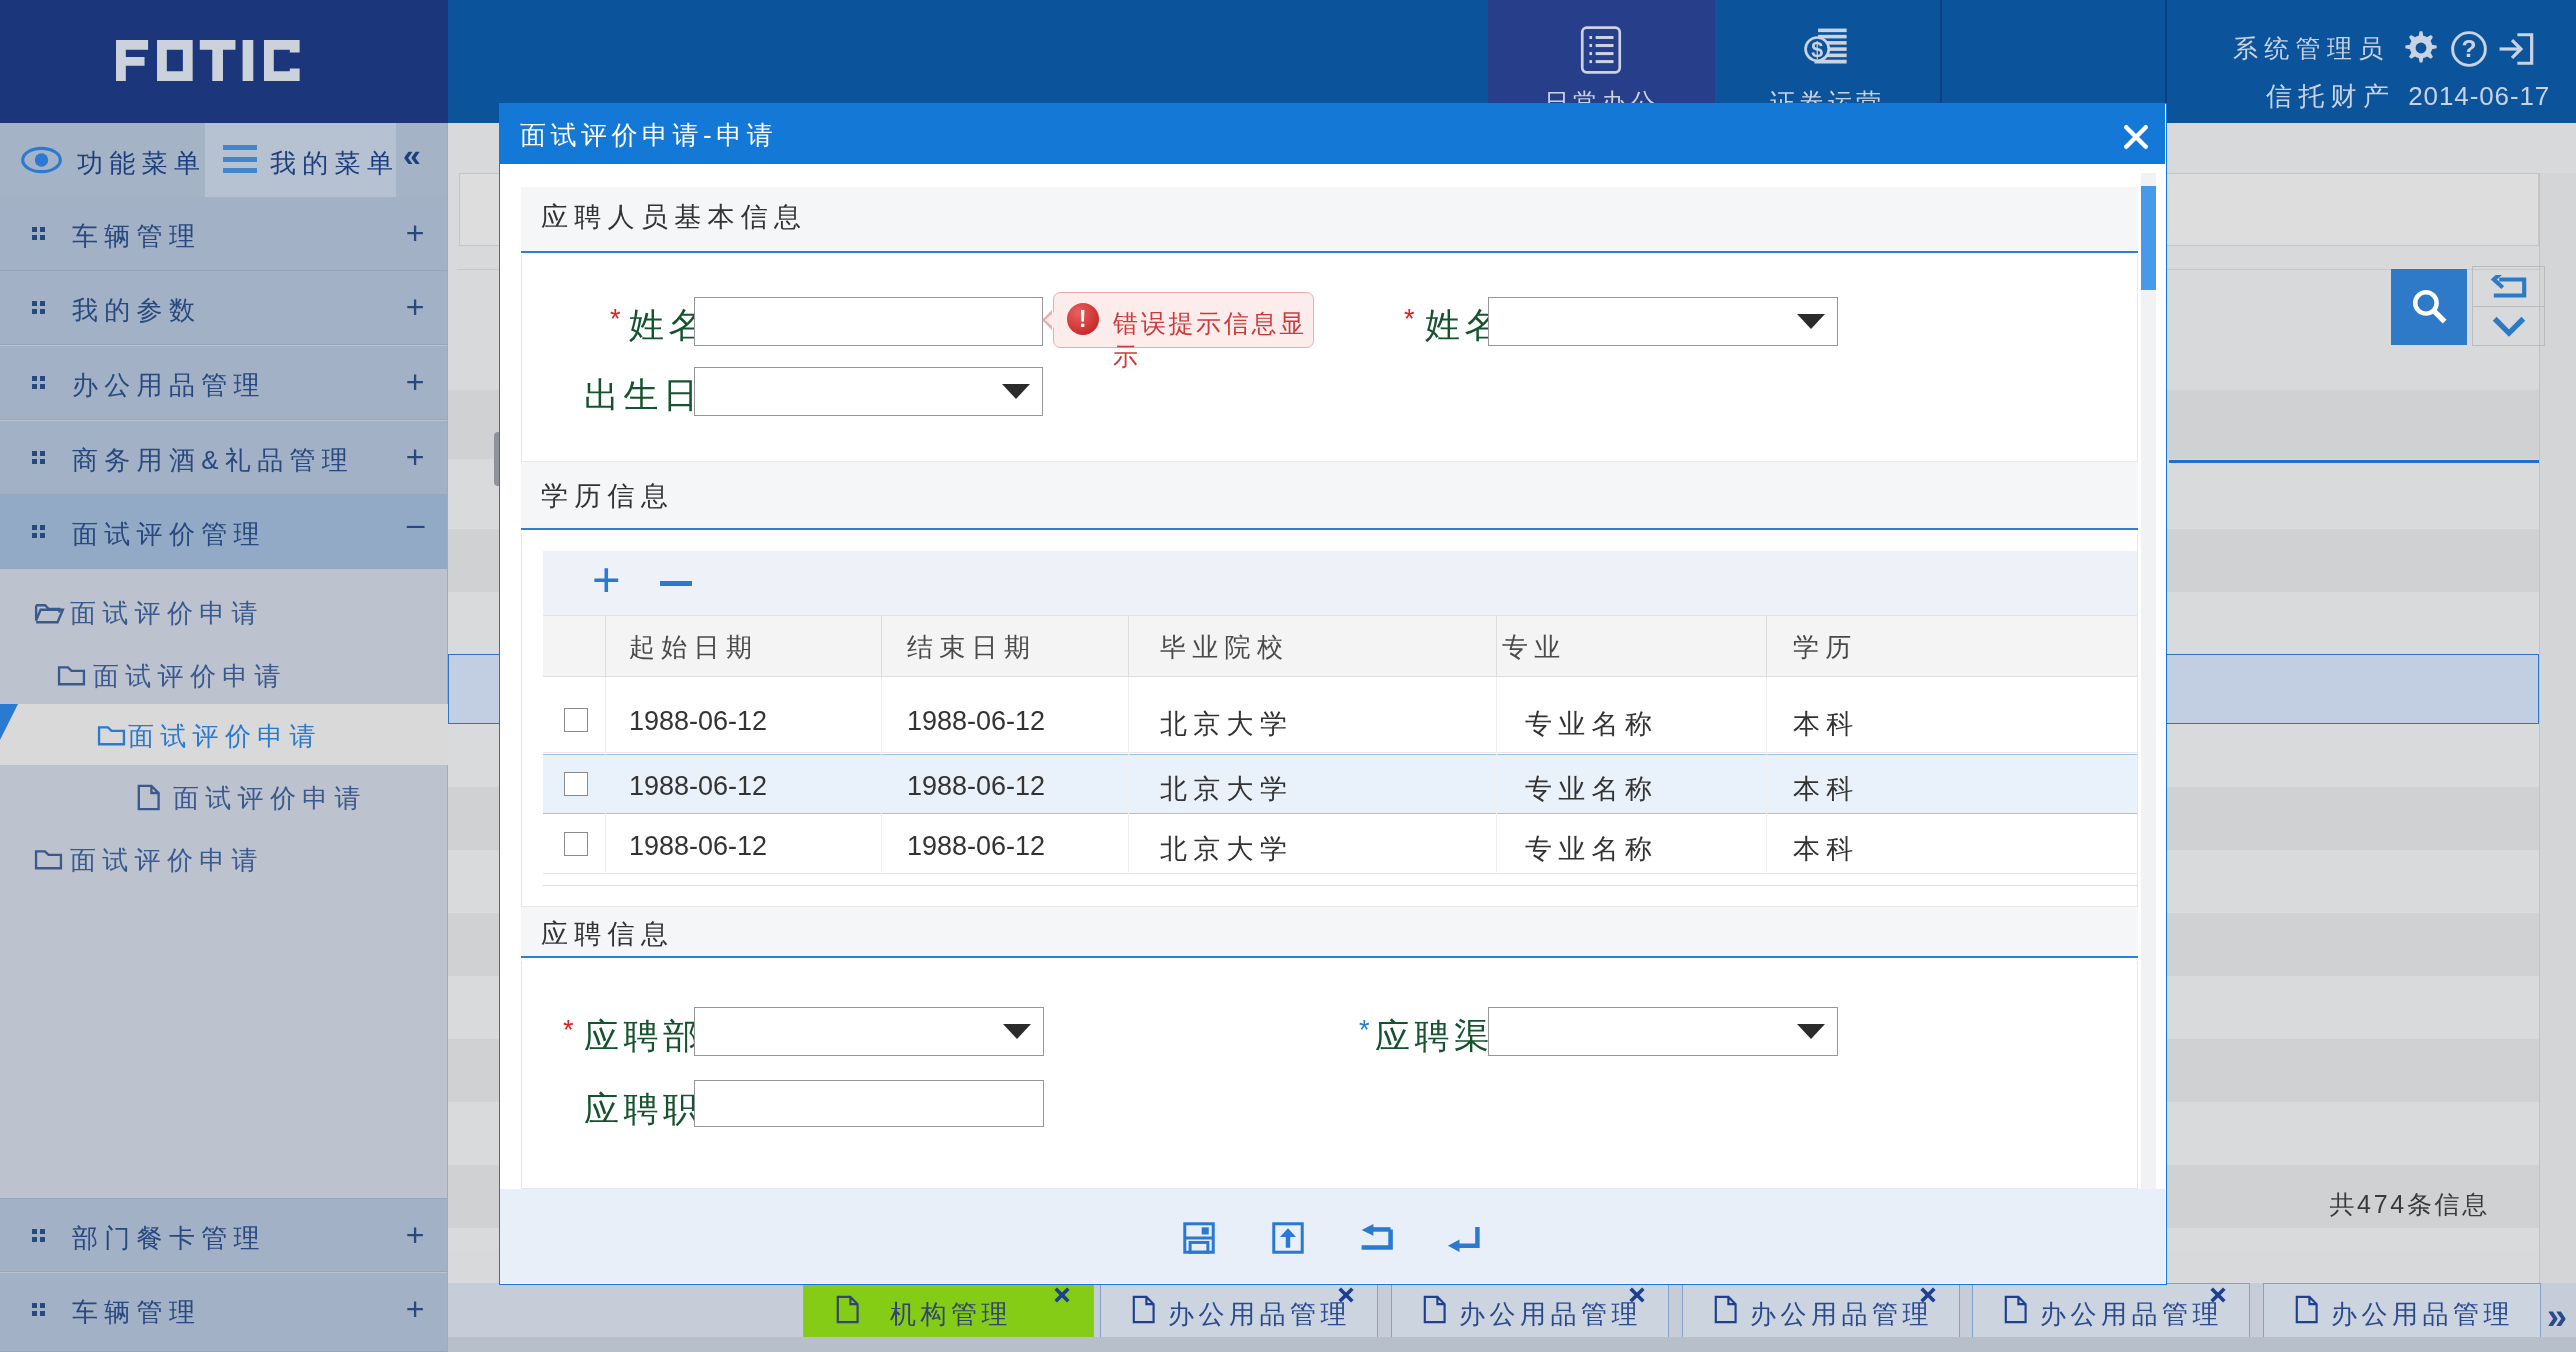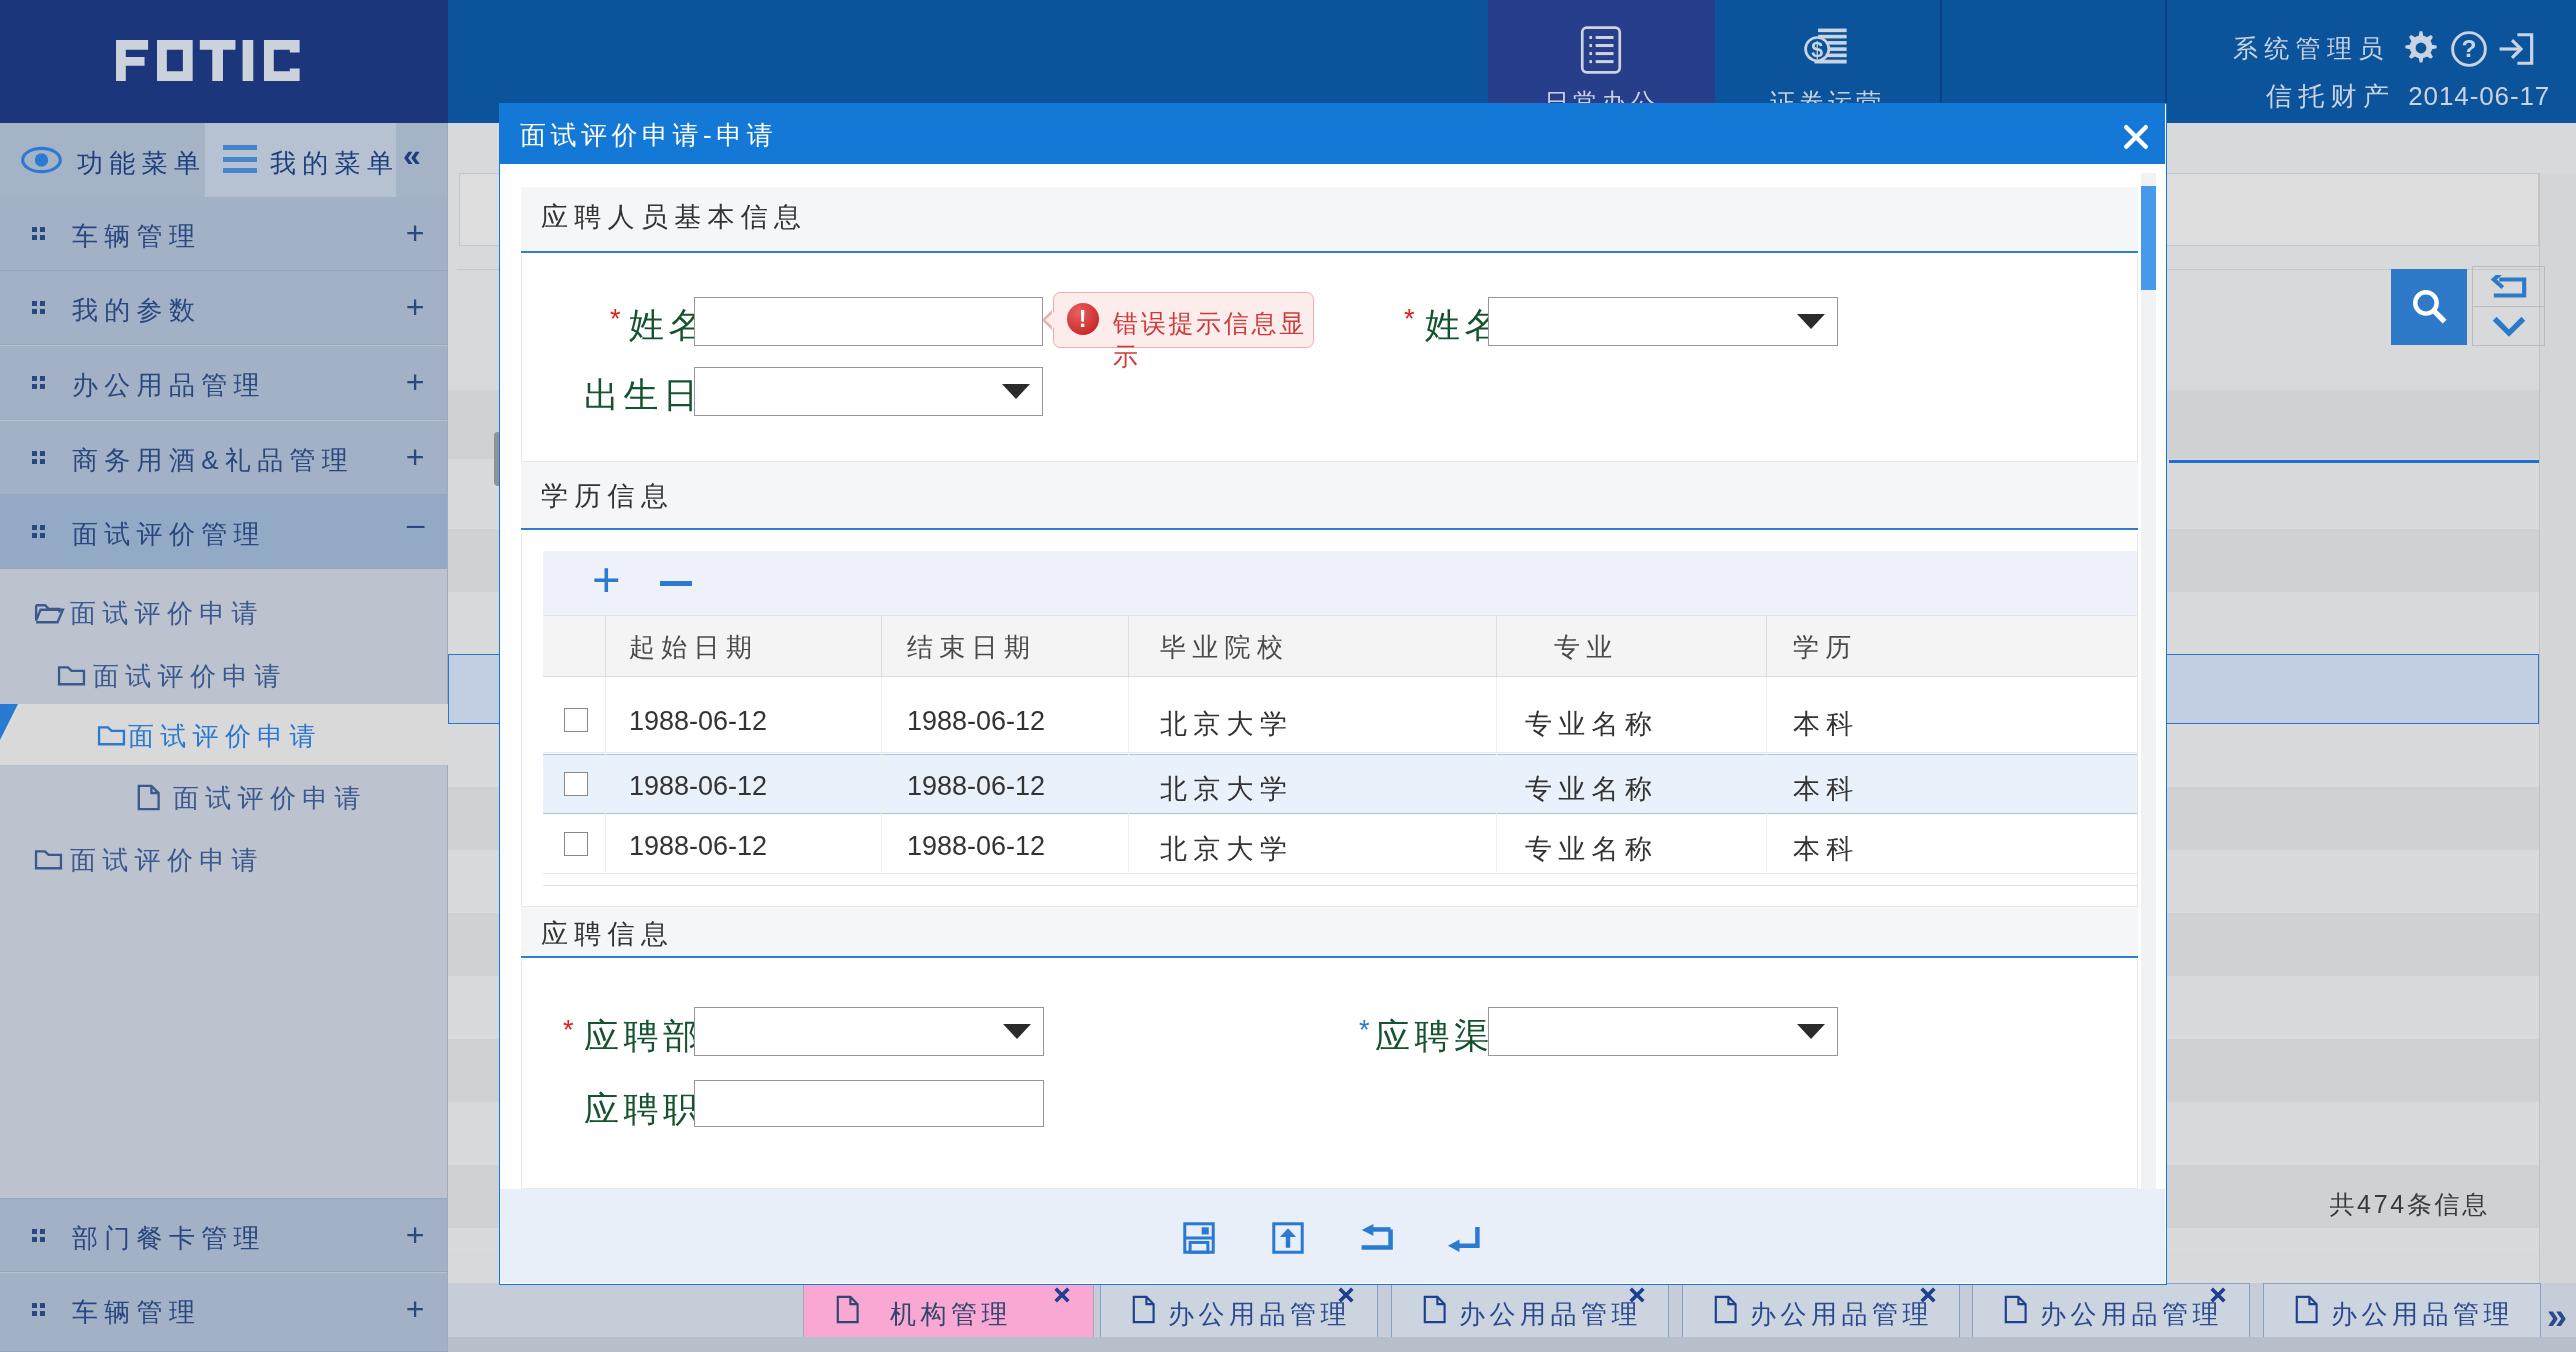--- a/index.html
+++ b/index.html
@@ -270,21 +270,21 @@
         <i style="left:0;top:0"></i>
         <i style="left:8px;top:0"></i>
         <i style="left:0;top:8px"></i>
         <i style="left:8px;top:8px"></i>
       </div>
       <div class="t cn">车辆管理</div>
       <div class="plus">+</div>
     </div>
 </div>
 <div id="tabbar">
-<div class="btab" style="left:355px;width:291px;background:#f9a8d4;border-color:#a0a9b4">
+<div class="btab" style="left:355px;width:291px;background:#84cc16;border-color:#a0a9b4">
  <svg style="left:31.5px" width="23.4" height="29" viewBox="0 0 26 32">
         <path d="M2,2 h14 l8,8 v20 H2 z M16,2 v8 h8" fill="none" stroke="#31456e" stroke-width="2.4"></path>
       </svg>
  <div class="lbl" style="left:86px;color:#31456e">机构管理</div>
  <svg class="x" width="18" height="18" viewBox="0 0 20 20">
         <g stroke="#1d3f8f" stroke-width="4">
           <line x1="3" y1="3" x2="17" y2="17"></line>
           <line x1="17" y1="3" x2="3" y2="17"></line>
         </g>
       </svg>
@@ -401,21 +401,21 @@
 <div class="abs" style="left:1266px;top:511px;width:0.9px;height:62px;background:#ddd"></div>
 <div class="abs" style="left:105px;top:573px;width:0.9px;height:197px;background:#efefef"></div>
 <div class="abs" style="left:381px;top:573px;width:0.9px;height:197px;background:#efefef"></div>
 <div class="abs" style="left:628px;top:573px;width:0.9px;height:197px;background:#efefef"></div>
 <div class="abs" style="left:996px;top:573px;width:0.9px;height:197px;background:#efefef"></div>
 <div class="abs" style="left:1266px;top:573px;width:0.9px;height:197px;background:#efefef"></div>
 
 <div class="abs cn" style="left:129px;top:526px;font-size:26px;color:#4a4a4a">起始日期</div>
 <div class="abs cn" style="left:407px;top:526px;font-size:26px;color:#4a4a4a">结束日期</div>
 <div class="abs cn" style="left:660px;top:526px;font-size:26px;color:#4a4a4a">毕业院校</div>
-<div class="abs cn" style="left:1054px;top:526px;font-size:26px;color:#4a4a4a">专业</div>
+<div class="abs cn" style="left:1002px;top:526px;font-size:26px;color:#4a4a4a">专业</div>
 <div class="abs cn" style="left:1293px;top:526px;font-size:26px;color:#4a4a4a">学历</div>
 
 <div class="abs" style="left:64px;top:604px;width:24px;height:24px;border:1.8px solid #8a8a8a;background:#fff"></div>
 <div class="abs" style="left:64px;top:668px;width:24px;height:24px;border:1.8px solid #8a8a8a;background:#fff"></div>
 <div class="abs" style="left:64px;top:728px;width:24px;height:24px;border:1.8px solid #8a8a8a;background:#fff"></div>
 <div class="abs" style="left:129px;top:602px;font-size:27px;color:#333">1988-06-12</div>
 <div class="abs" style="left:407px;top:602px;font-size:27px;color:#333">1988-06-12</div>
 <div class="abs cn" style="left:660px;top:602px;font-size:27px;color:#333">北京大学</div>
 <div class="abs cn" style="left:1025px;top:602px;font-size:27px;color:#333">专业名称</div>
 <div class="abs cn" style="left:1293px;top:602px;font-size:27px;color:#333">本科</div>

